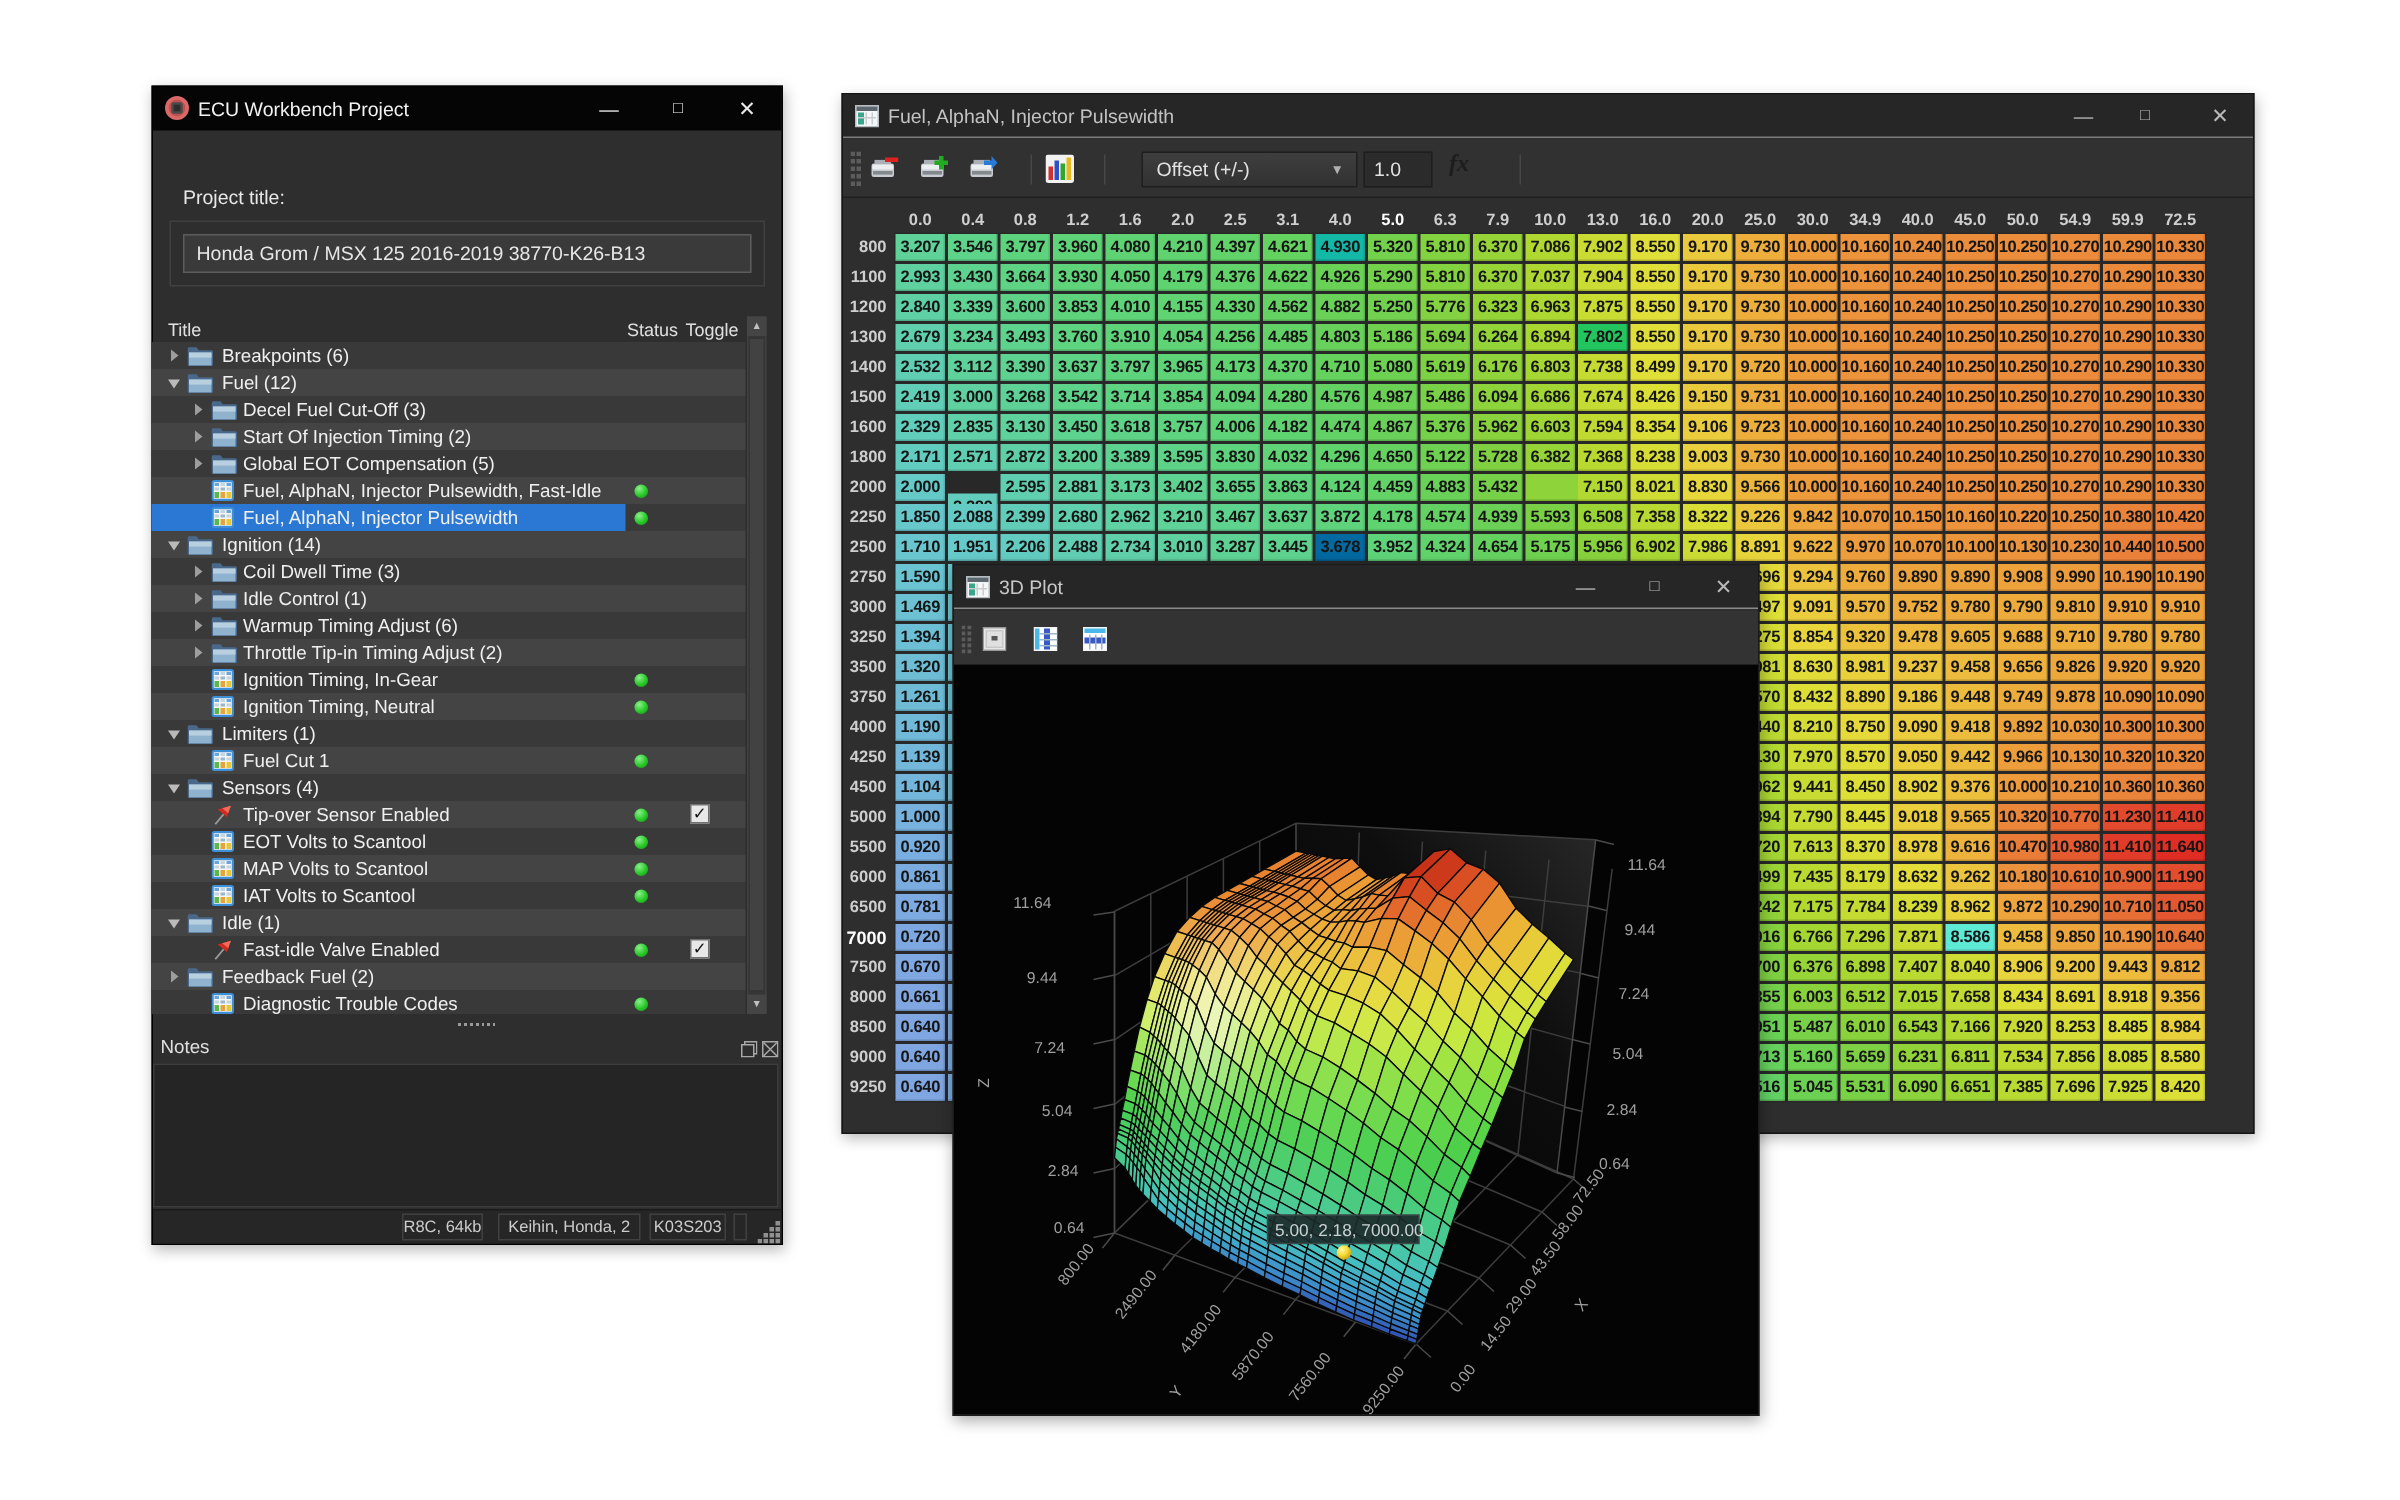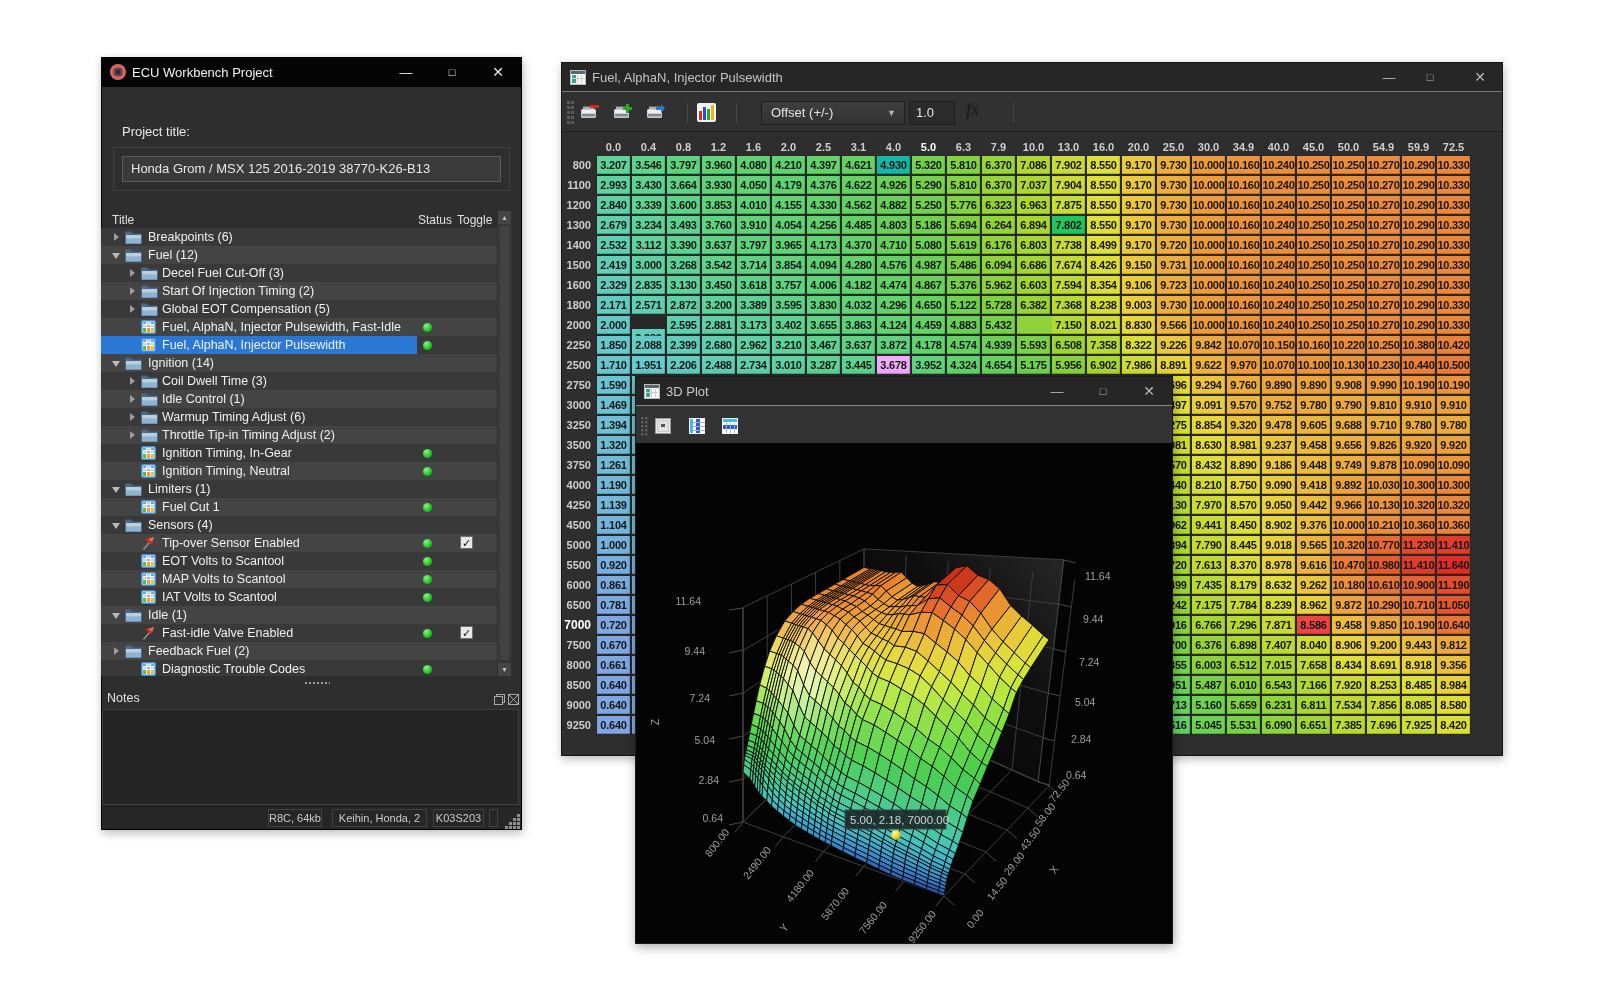--- a/index.html
+++ b/index.html
@@ -385,21 +385,21 @@
 <div class="cell" style="left:1402px;top:336px;background:#ea833a;box-shadow:inset 0 -1px 0 rgba(0,0,0,.18),inset -1px 0 0 rgba(0,0,0,.12);">10.380</div>
 <div class="cell" style="left:1437px;top:336px;background:#ea8039;box-shadow:inset 0 -1px 0 rgba(0,0,0,.18),inset -1px 0 0 rgba(0,0,0,.12);">10.420</div>
 <div class="cell" style="left:597px;top:356px;background:#69c6cf;box-shadow:inset 0 -1px 0 rgba(0,0,0,.18),inset -1px 0 0 rgba(0,0,0,.12);">1.710</div>
 <div class="cell" style="left:632px;top:356px;background:#65cac9;box-shadow:inset 0 -1px 0 rgba(0,0,0,.18),inset -1px 0 0 rgba(0,0,0,.12);">1.951</div>
 <div class="cell" style="left:667px;top:356px;background:#62ccc0;box-shadow:inset 0 -1px 0 rgba(0,0,0,.18),inset -1px 0 0 rgba(0,0,0,.12);">2.206</div>
 <div class="cell" style="left:702px;top:356px;background:#61ceb4;box-shadow:inset 0 -1px 0 rgba(0,0,0,.18),inset -1px 0 0 rgba(0,0,0,.12);">2.488</div>
 <div class="cell" style="left:737px;top:356px;background:#60d0ab;box-shadow:inset 0 -1px 0 rgba(0,0,0,.18),inset -1px 0 0 rgba(0,0,0,.12);">2.734</div>
 <div class="cell" style="left:772px;top:356px;background:#5fd1a0;box-shadow:inset 0 -1px 0 rgba(0,0,0,.18),inset -1px 0 0 rgba(0,0,0,.12);">3.010</div>
 <div class="cell" style="left:807px;top:356px;background:#5ed295;box-shadow:inset 0 -1px 0 rgba(0,0,0,.18),inset -1px 0 0 rgba(0,0,0,.12);">3.287</div>
 <div class="cell" style="left:842px;top:356px;background:#5ed38f;box-shadow:inset 0 -1px 0 rgba(0,0,0,.18),inset -1px 0 0 rgba(0,0,0,.12);">3.445</div>
-<div class="cell" style="left:877px;top:356px;background:#f0abfc;box-shadow:inset 0 -1px 0 rgba(0,0,0,.18),inset -1px 0 0 rgba(0,0,0,.12);">3.678</div>
+<div class="cell" style="left:877px;top:356px;background:#0369a1;box-shadow:inset 0 -1px 0 rgba(0,0,0,.18),inset -1px 0 0 rgba(0,0,0,.12);">3.678</div>
 <div class="cell" style="left:912px;top:356px;background:#5fd379;box-shadow:inset 0 -1px 0 rgba(0,0,0,.18),inset -1px 0 0 rgba(0,0,0,.12);">3.952</div>
 <div class="cell" style="left:947px;top:356px;background:#61d36c;box-shadow:inset 0 -1px 0 rgba(0,0,0,.18),inset -1px 0 0 rgba(0,0,0,.12);">4.324</div>
 <div class="cell" style="left:982px;top:356px;background:#65d260;box-shadow:inset 0 -1px 0 rgba(0,0,0,.18),inset -1px 0 0 rgba(0,0,0,.12);">4.654</div>
 <div class="cell" style="left:1017px;top:356px;background:#70d14f;box-shadow:inset 0 -1px 0 rgba(0,0,0,.18),inset -1px 0 0 rgba(0,0,0,.12);">5.175</div>
 <div class="cell" style="left:1052px;top:356px;background:#88d23d;box-shadow:inset 0 -1px 0 rgba(0,0,0,.18),inset -1px 0 0 rgba(0,0,0,.12);">5.956</div>
 <div class="cell" style="left:1087px;top:356px;background:#a9d732;box-shadow:inset 0 -1px 0 rgba(0,0,0,.18),inset -1px 0 0 rgba(0,0,0,.12);">6.902</div>
 <div class="cell" style="left:1122px;top:356px;background:#cddc33;box-shadow:inset 0 -1px 0 rgba(0,0,0,.18),inset -1px 0 0 rgba(0,0,0,.12);">7.986</div>
 <div class="cell" style="left:1157px;top:356px;background:#e8d43b;box-shadow:inset 0 -1px 0 rgba(0,0,0,.18),inset -1px 0 0 rgba(0,0,0,.12);">8.891</div>
 <div class="cell" style="left:1192px;top:356px;background:#edb33d;box-shadow:inset 0 -1px 0 rgba(0,0,0,.18),inset -1px 0 0 rgba(0,0,0,.12);">9.622</div>
 <div class="cell" style="left:1227px;top:356px;background:#ed9d3b;box-shadow:inset 0 -1px 0 rgba(0,0,0,.18),inset -1px 0 0 rgba(0,0,0,.12);">9.970</div>
@@ -722,21 +722,21 @@
 <div class="cell" style="left:947px;top:616px;background:#60cfb0;box-shadow:inset 0 -1px 0 rgba(0,0,0,.18),inset -1px 0 0 rgba(0,0,0,.12);">2.611</div>
 <div class="cell" style="left:982px;top:616px;background:#5fd0a6;box-shadow:inset 0 -1px 0 rgba(0,0,0,.18),inset -1px 0 0 rgba(0,0,0,.12);">2.850</div>
 <div class="cell" style="left:1017px;top:616px;background:#5ed297;box-shadow:inset 0 -1px 0 rgba(0,0,0,.18),inset -1px 0 0 rgba(0,0,0,.12);">3.227</div>
 <div class="cell" style="left:1052px;top:616px;background:#5ed37e;box-shadow:inset 0 -1px 0 rgba(0,0,0,.18),inset -1px 0 0 rgba(0,0,0,.12);">3.792</div>
 <div class="cell" style="left:1087px;top:616px;background:#63d266;box-shadow:inset 0 -1px 0 rgba(0,0,0,.18),inset -1px 0 0 rgba(0,0,0,.12);">4.477</div>
 <div class="cell" style="left:1122px;top:616px;background:#72d14d;box-shadow:inset 0 -1px 0 rgba(0,0,0,.18),inset -1px 0 0 rgba(0,0,0,.12);">5.261</div>
 <div class="cell" style="left:1157px;top:616px;background:#87d23e;box-shadow:inset 0 -1px 0 rgba(0,0,0,.18),inset -1px 0 0 rgba(0,0,0,.12);">5.916</div>
 <div class="cell" style="left:1192px;top:616px;background:#a5d733;box-shadow:inset 0 -1px 0 rgba(0,0,0,.18),inset -1px 0 0 rgba(0,0,0,.12);">6.766</div>
 <div class="cell" style="left:1227px;top:616px;background:#b6d931;box-shadow:inset 0 -1px 0 rgba(0,0,0,.18),inset -1px 0 0 rgba(0,0,0,.12);">7.296</div>
 <div class="cell" style="left:1262px;top:616px;background:#c9db32;box-shadow:inset 0 -1px 0 rgba(0,0,0,.18),inset -1px 0 0 rgba(0,0,0,.12);">7.871</div>
-<div class="cell" style="left:1297px;top:616px;background:#ef4444;box-shadow:inset 0 -1px 0 rgba(0,0,0,.18),inset -1px 0 0 rgba(0,0,0,.12);text-align:center;">8.586</div>
+<div class="cell" style="left:1297px;top:616px;background:#5eead4;box-shadow:inset 0 -1px 0 rgba(0,0,0,.18),inset -1px 0 0 rgba(0,0,0,.12);text-align:center;">8.586</div>
 <div class="cell" style="left:1332px;top:616px;background:#edbb3d;box-shadow:inset 0 -1px 0 rgba(0,0,0,.18),inset -1px 0 0 rgba(0,0,0,.12);">9.458</div>
 <div class="cell" style="left:1367px;top:616px;background:#eda63c;box-shadow:inset 0 -1px 0 rgba(0,0,0,.18),inset -1px 0 0 rgba(0,0,0,.12);">9.850</div>
 <div class="cell" style="left:1402px;top:616px;background:#ec923c;box-shadow:inset 0 -1px 0 rgba(0,0,0,.18),inset -1px 0 0 rgba(0,0,0,.12);">10.190</div>
 <div class="cell" style="left:1437px;top:616px;background:#e87335;box-shadow:inset 0 -1px 0 rgba(0,0,0,.18),inset -1px 0 0 rgba(0,0,0,.12);">10.640</div>
 <div class="cell" style="left:597px;top:636px;background:#7fa7e2;box-shadow:inset 0 -1px 0 rgba(0,0,0,.18),inset -1px 0 0 rgba(0,0,0,.12);">0.670</div>
 <div class="cell" style="left:632px;top:636px;background:#7babe0;box-shadow:inset 0 -1px 0 rgba(0,0,0,.18),inset -1px 0 0 rgba(0,0,0,.12);">0.839</div>
 <div class="cell" style="left:667px;top:636px;background:#76b2dd;box-shadow:inset 0 -1px 0 rgba(0,0,0,.18),inset -1px 0 0 rgba(0,0,0,.12);">1.017</div>
 <div class="cell" style="left:702px;top:636px;background:#71bad8;box-shadow:inset 0 -1px 0 rgba(0,0,0,.18),inset -1px 0 0 rgba(0,0,0,.12);">1.215</div>
 <div class="cell" style="left:737px;top:636px;background:#6dbfd4;box-shadow:inset 0 -1px 0 rgba(0,0,0,.18),inset -1px 0 0 rgba(0,0,0,.12);">1.387</div>
 <div class="cell" style="left:772px;top:636px;background:#6ac4d2;box-shadow:inset 0 -1px 0 rgba(0,0,0,.18),inset -1px 0 0 rgba(0,0,0,.12);">1.581</div>

